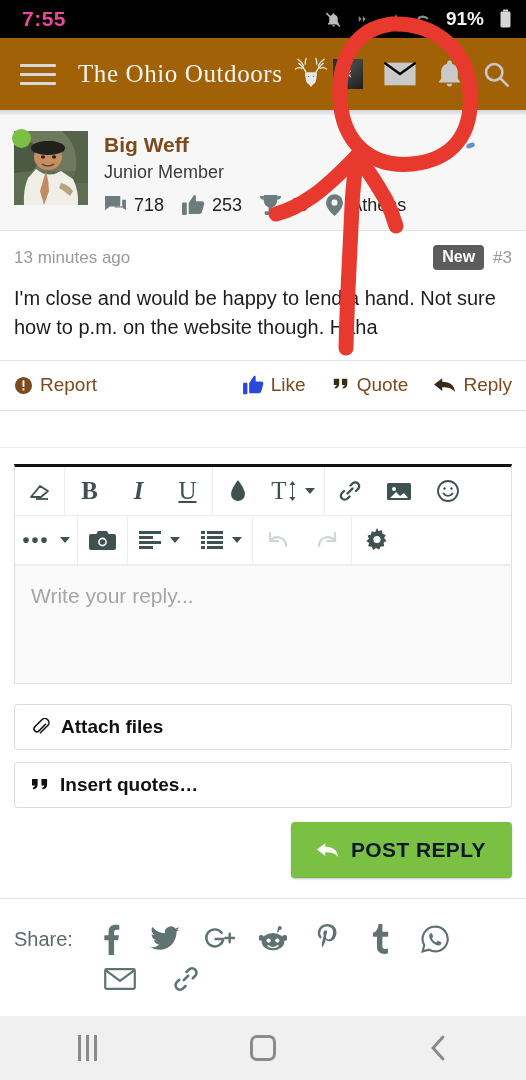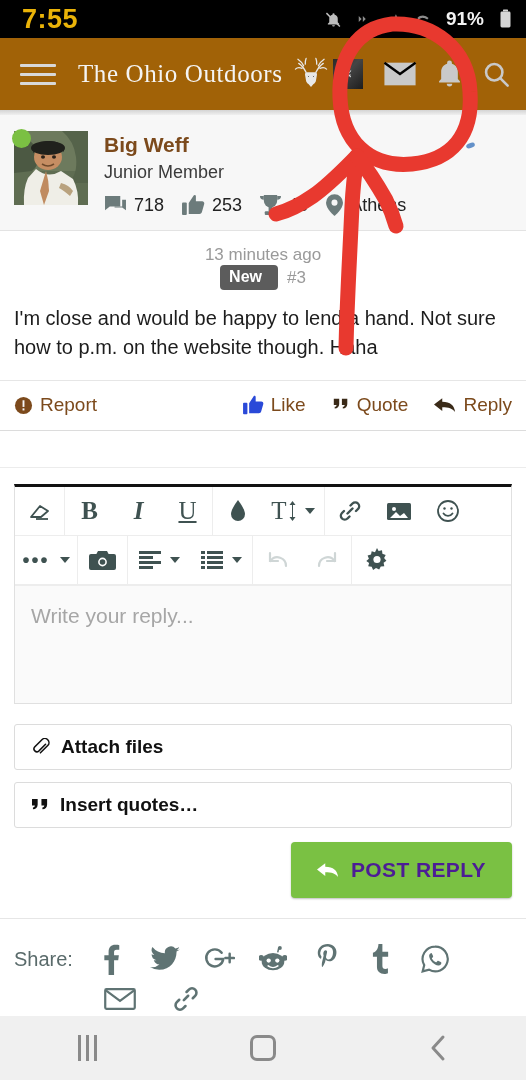--- a/index.html
+++ b/index.html
@@ -10,21 +10,21 @@
     overflow: hidden;
   }
   .phone { position: relative; width: 526px; height: 1080px; background: #fff; }
 
   
   .statusbar {
     height: 38px; background: #000; color: #fff;
     display: flex; align-items: center; justify-content: space-between;
     padding: 0 14px 0 22px;
   }
-  .status-time { font-size: 27px; font-weight: bold; letter-spacing: .5px; color: #eab308; }
+  .status-time { font-size: 21px; font-weight: bold; letter-spacing: .5px; color: #ec4899; }
   .status-right { display: flex; align-items: center; gap: 15px; }
   .status-right svg { display: block; }
   .status-batt { font-size: 19px; font-weight: bold; color: #f2f2f2; }
 
   
   .header {
     height: 72px; background: #a16207;
     display: flex; align-items: center; padding: 0 16px 0 20px;
   }
   .hamburger { width: 36px; display: flex; flex-direction: column; gap: 6px; cursor: pointer; }
@@ -82,27 +82,26 @@
   .stats { display: flex; align-items: center; gap: 7px; margin-top: 11px; flex-wrap: nowrap; }
   .stat { display: flex; align-items: center; gap: 7px; margin-right: 11px; }
   .stat svg { color: #6c7b7b; display: block; }
   .stat-val { font-size: 18px; color: #222; }
   .stat-loc { font-size: 18px; color: #222; }
 
   
   .post-meta {
     display: flex; align-items: center; justify-content: space-between;
     padding: 14px 14px 4px 14px;
-    flex-direction: column;
   }
   .post-time { font-size: 17px; color: #9a9a9a; }
   .post-right { display: flex; align-items: center; gap: 9px; }
   .badge-new {
     background: #5c5c5c; color: #fff; font-size: 16px; font-weight: bold;
-    padding: 3px 16px 4px 9px; border-radius: 4px;
+    padding: 3px 9px 4px 9px; border-radius: 4px;
   }
   .post-num { font-size: 17px; color: #9a9a9a; }
   .post-text {
     font-size: 20px; color: #1d1d1d; line-height: 1.45;
     padding: 10px 14px 18px 14px;
   }
 
   
   .post-actions {
     border-top: 1px solid #e6e6e6;
@@ -156,21 +155,21 @@
   .btn-outline {
     border: 1px solid #dcdcdc; background: #fff; border-radius: 3px;
     padding: 11px 16px; font-size: 19px; font-weight: bold; color: #111;
     display: flex; align-items: center; gap: 10px; cursor: pointer;
   }
   .submit-row {
     display: flex; align-items: center; justify-content: flex-end;
     gap: 26px; padding: 14px 14px 18px 14px;
   }
   .btn-post {
-    background: #7ac143; color: #4c1d95; border: none; border-radius: 4px;
+    background: #7ac143; color: #0f172a; border: none; border-radius: 4px;
     padding: 16px 26px; font-size: 21px; font-weight: bold; letter-spacing: .4px;
     display: flex; align-items: center; gap: 12px; cursor: pointer;
     box-shadow: 0 1px 2px rgba(0,0,0,.25);
     margin-left: 36px;
   }
   .btn-preview {
     display: flex; align-items: center; gap: 10px;
     font-size: 21px; font-weight: bold; color: #111; cursor: pointer;
     letter-spacing: .3px;
   }

